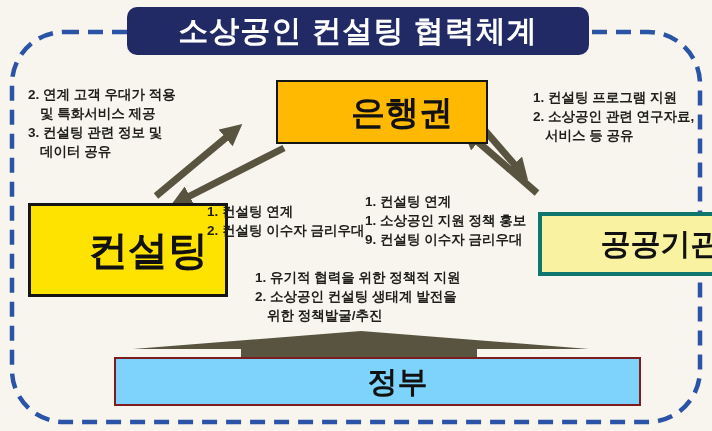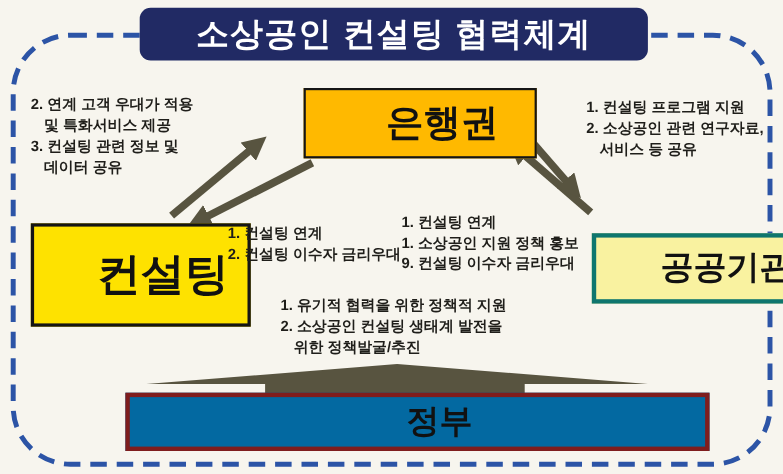--- a/index.html
+++ b/index.html
@@ -13,21 +13,21 @@
     background:#212A64;border-radius:10px;display:flex;align-items:center;justify-content:center;
     color:#ffffff;font-size:30px;font-weight:bold;letter-spacing:1px;z-index:3;
   }
   .node{
     position:absolute;display:flex;flex-direction:column;align-items:center;justify-content:center;
     font-weight:bold;color:#111111;text-align:center;z-index:2;line-height:1.12;padding-left:40px;
   }
   .node-bank{left:276px;top:80px;width:168px;height:60px;background:#FFB900;border:2px solid #151515;font-size:34px;}
   .node-consulting{left:28px;top:203px;width:154px;height:88px;background:#FEE200;border:3px solid #151515;font-size:40px;}
   .node-public{left:538px;top:212px;width:157px;height:56px;background:#F9F2A0;border:4px solid #0f766e;font-size:30px;}
-  .node-government{left:114px;top:357px;width:483px;height:45px;background:#0369a1;border:4px solid #7f1d1d;font-size:30px;}
+  .node-government{left:114px;top:357px;width:483px;height:45px;background:#7dd3fc;border:2px solid #7f1d1d;font-size:30px;}
   .note{
     position:absolute;font-size:13.5px;font-weight:bold;color:#1F1E1A;line-height:19px;
     white-space:nowrap;z-index:2;
   }
   .note .indent{padding-left:12px;}
   .note-left{left:28px;top:85px;}
   .note-right{left:533px;top:88px;}
   .note-midleft{left:207px;top:202px;}
   .note-midright{left:365px;top:192px;}
   .note-bottom{left:255px;top:268px;}

